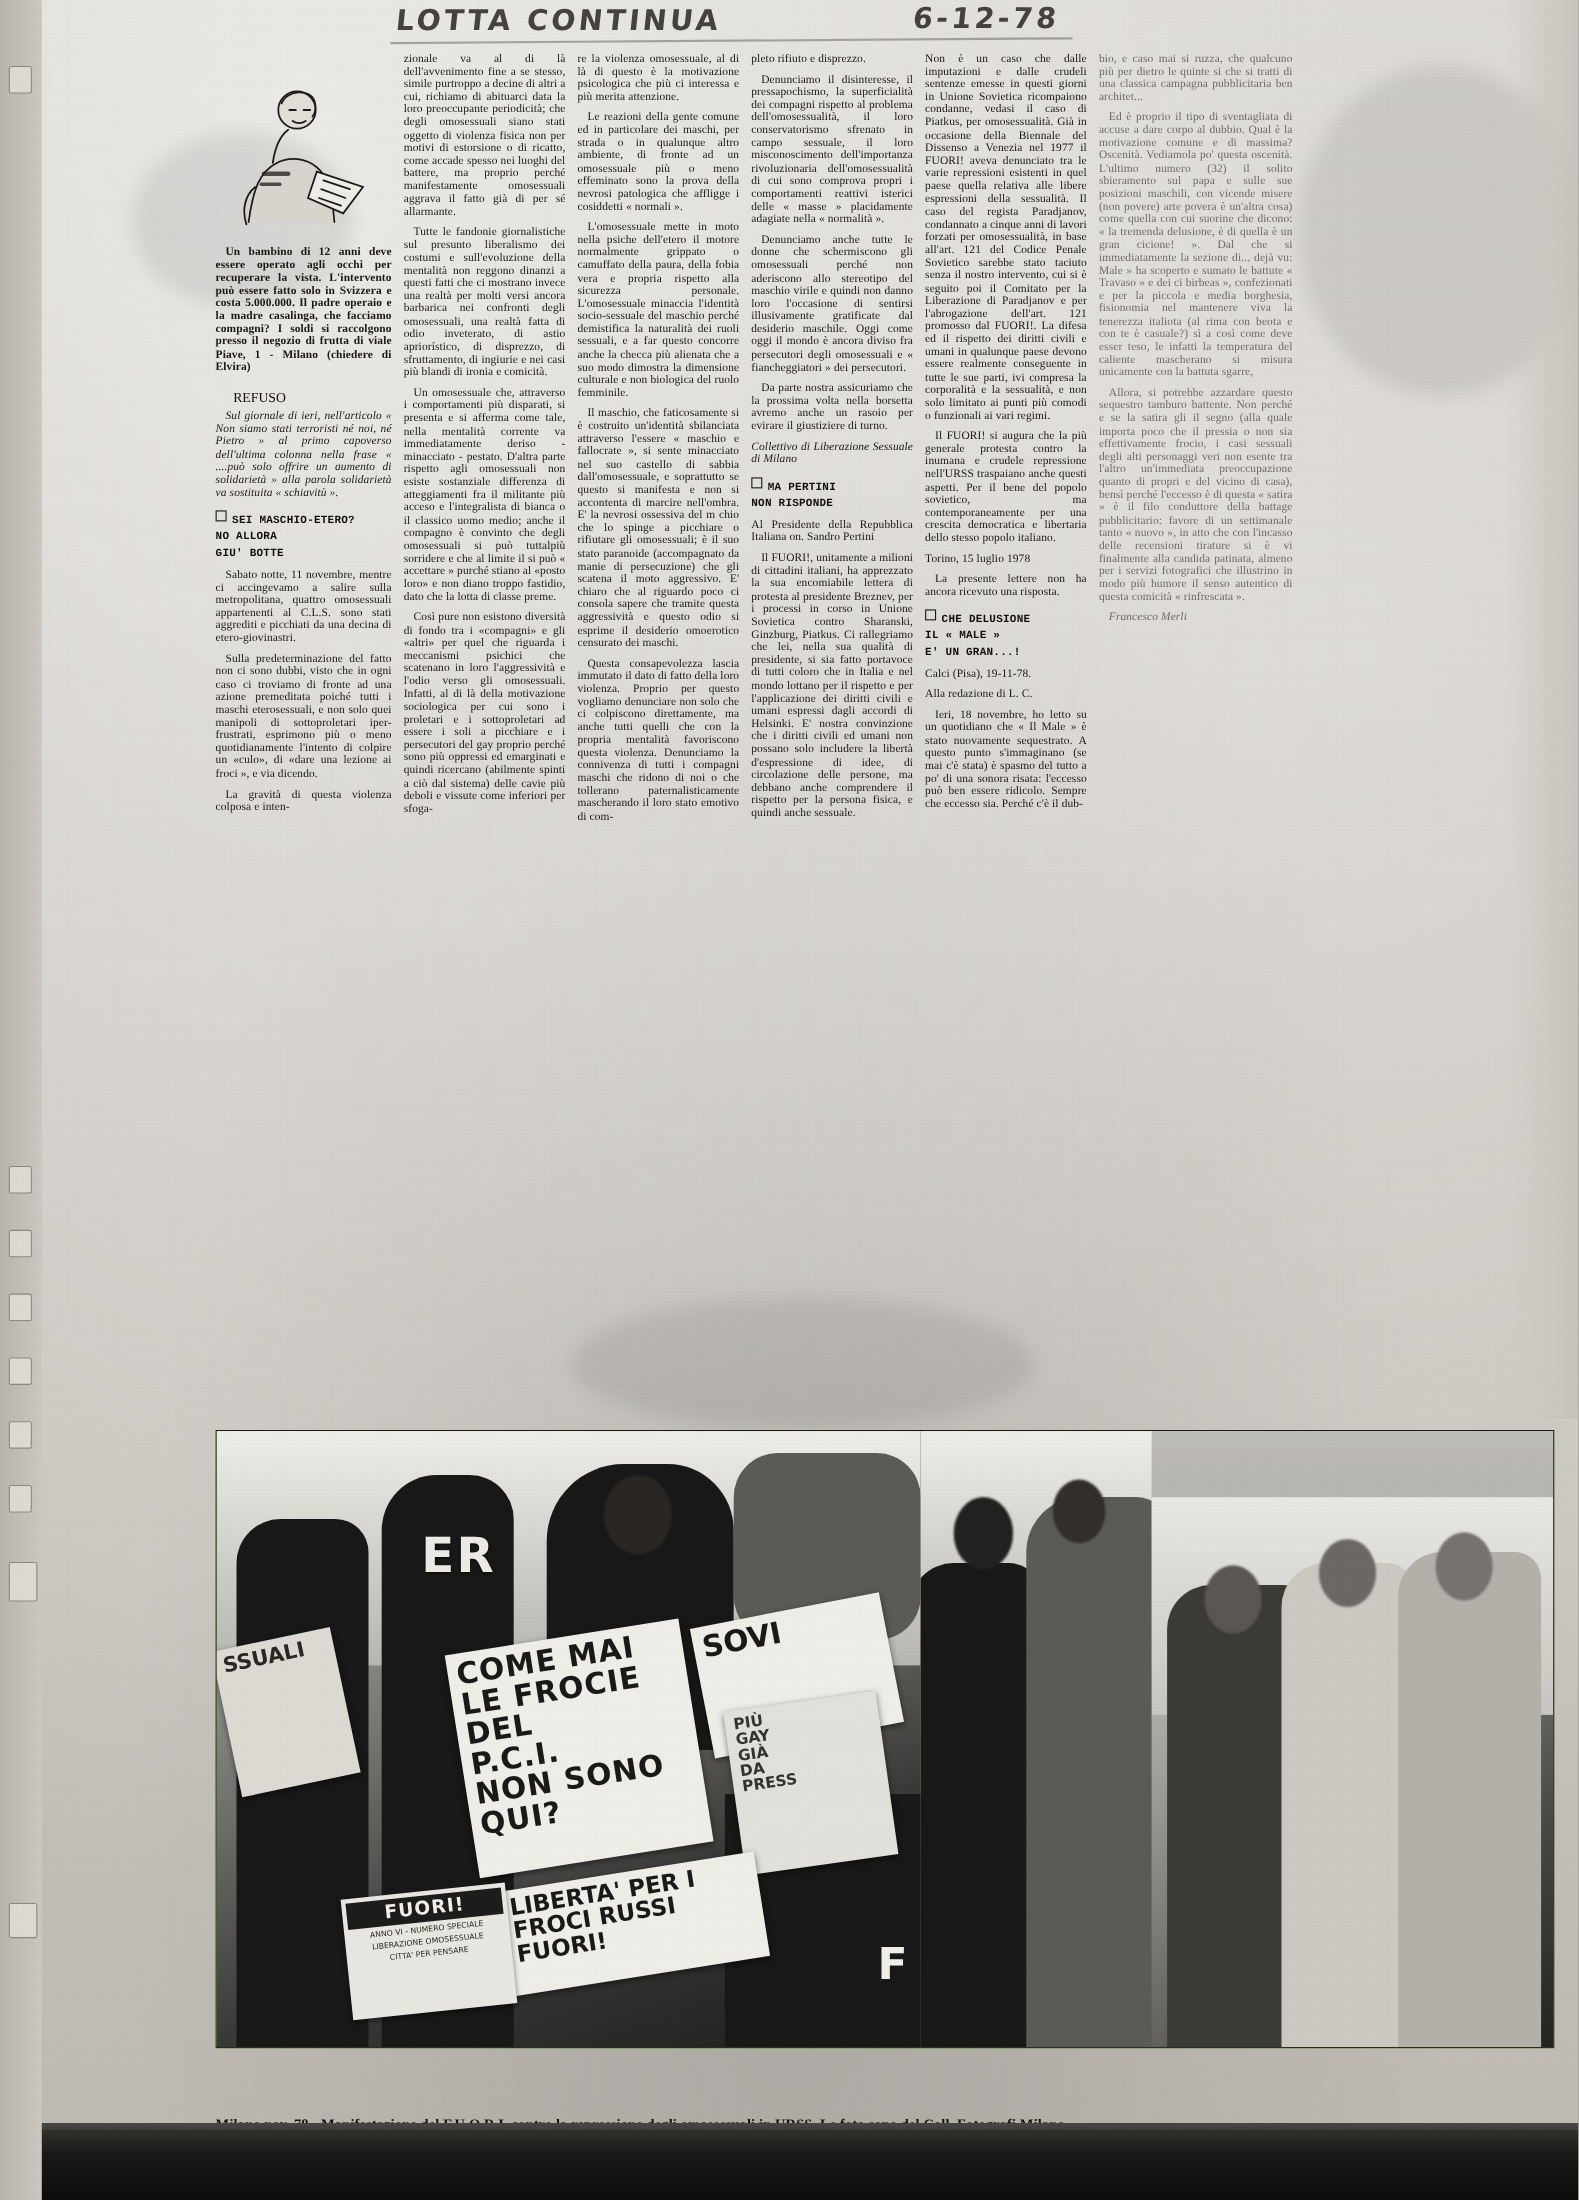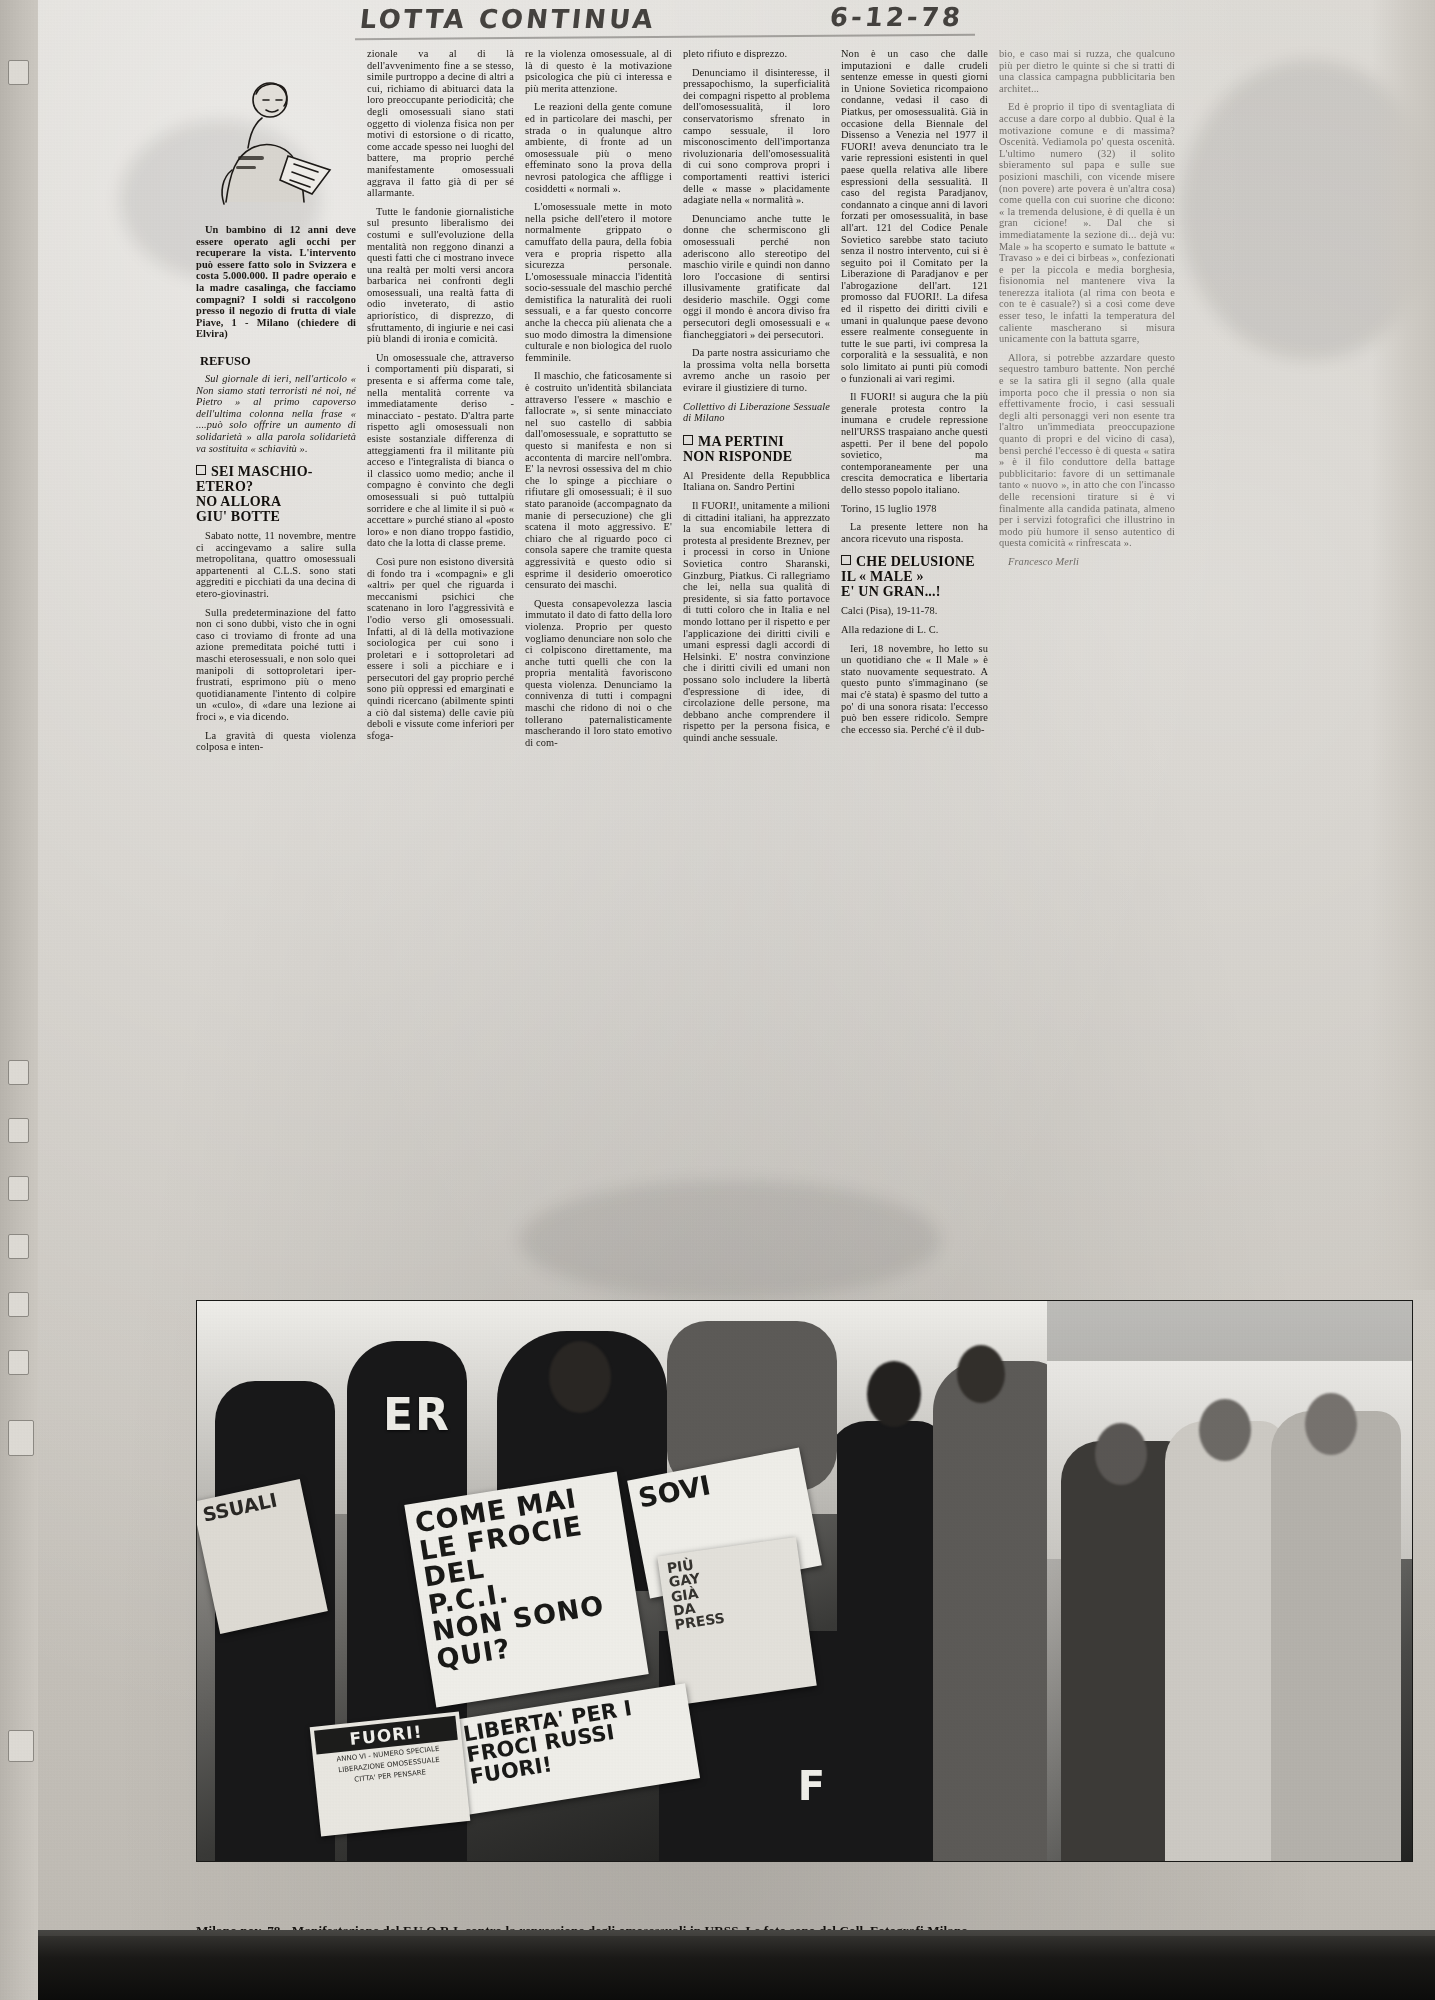--- a/index.html
+++ b/index.html
@@ -102,38 +102,38 @@
     text-indent: 9px;
     color: #1b1814;
     font-family: "Liberation Serif", serif;
     letter-spacing: 0.1px;
   }
   .col p.noind { text-indent: 0; }
   .col p.it { font-style: italic; }
   .col p.bold { font-weight: 700; }
 
   h2.head {
-    font-size: 14px;
+    font-size: 10px;
     line-height: 15px;
     margin: 10px 0 6px 0;
     font-weight: 700;
     letter-spacing: .2px;
-    font-family: Liberation Serif, serif;
+    font-family: Liberation Mono, monospace;
   }
   h2.head .sq {
     display: inline-block;
     width: 8px; height: 8px;
     border: 1.4px solid #1b1814;
     margin-right: 5px;
     vertical-align: 1px;
   }
   h3.refuso {
     font-size: 12.5px;
-    font-weight: 700;
-    margin: 14px 0 4px 4px;
+    font-weight: 400;
+    margin: 14px 0 4px 16px;
   }
   .sig {
     text-align: right;
     font-style: italic;
     font-size: 10.4px;
     margin-top: 6px;
   }
 
   
   .illus {

